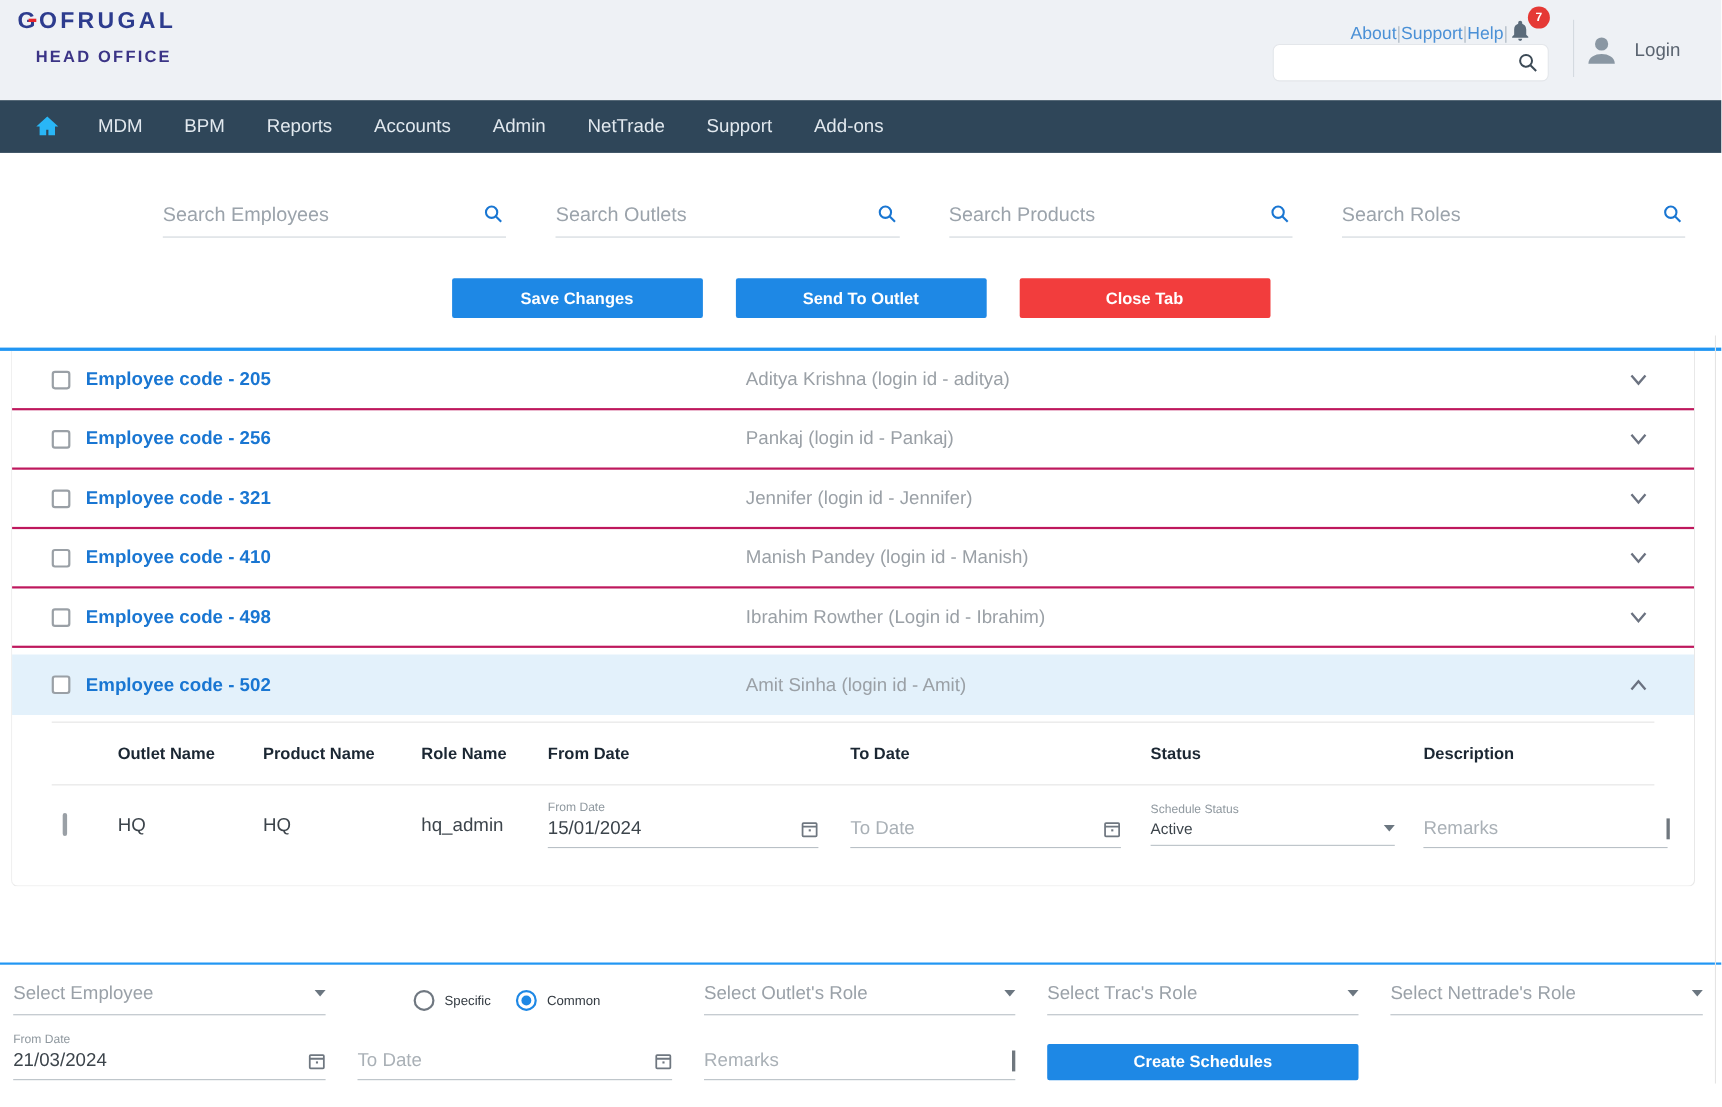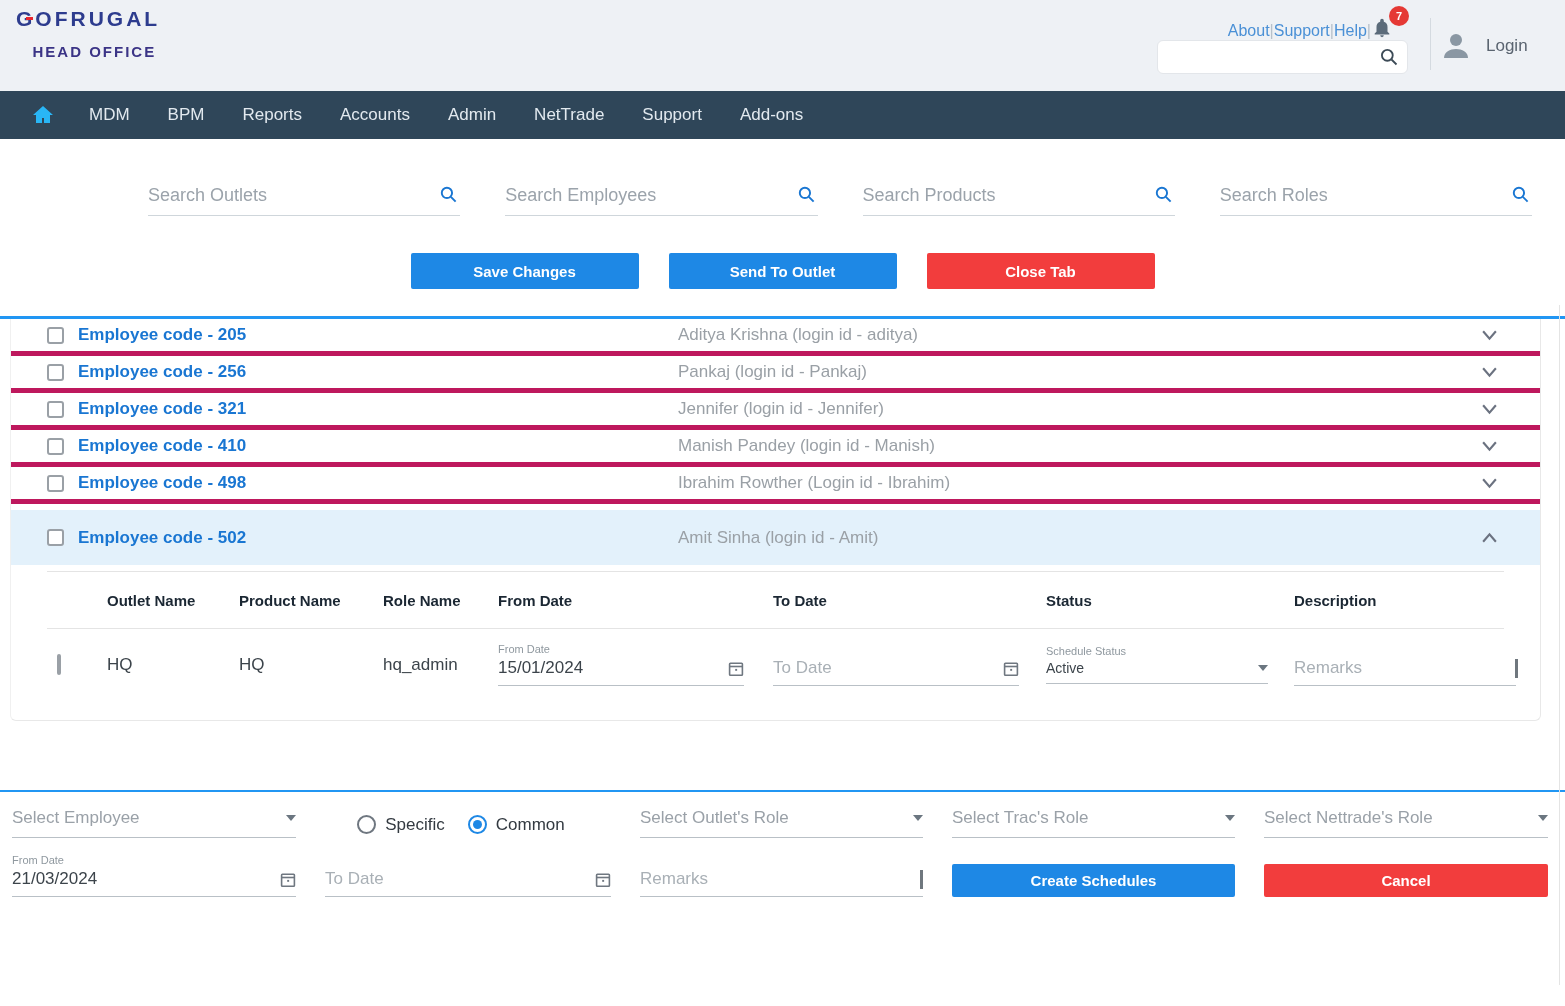--- a/index.html
+++ b/index.html
@@ -43,21 +43,21 @@
   
   .action-row { display:flex; justify-content:center; gap:30px; margin-top:37px; }
   .btn { height:36px; width:228px; border:none; color:#fff; font-size:15px; font-weight:bold; border-radius:2px; cursor:pointer; }
   .btn-blue { background:#1e88e5; }
   .btn-red { background:#f23d3d; }
 
   .blue-rule { height:3px; background:#2196f3; margin-top:27px; }
 
   
   .list-card { margin:0 24px 0 10px; background:#fff; border-left:1px solid #f0f0f0; border-right:1px solid #e8e8e8; border-bottom:1px solid #e8e8e8; border-radius:0 0 6px 6px; padding-bottom:10px; }
-  .emp-row { position:relative; height:37px; display:flex; align-items:center; border-bottom:5px solid #be185d; cursor:pointer; }
+  .emp-row { position:relative; height:54px; display:flex; align-items:center; border-bottom:2px solid #be185d; cursor:pointer; }
   .emp-row.expanded { background:#e3f1fb; height:55px; margin-top:6px; border-bottom:none; }
   .cbx { width:17px; height:17px; border:2px solid #9aa0a6; border-radius:3px; background:#fff; margin-left:36px; flex:none; cursor:pointer; }
   .emp-code { margin-left:14px; font-size:17px; font-weight:bold; color:#1976d2; }
   .emp-name { position:absolute; left:667px; font-size:17px; color:#9aa0a6; }
   .chev { position:absolute; right:42px; display:flex; cursor:pointer; }
 
   
   .sched { padding:0 36px; }
   .sched-grid { display:grid; grid-template-columns:60px 132px 144px 115px 275px 273px 248px 1fr; align-items:center; }
   .sched-head { border-top:1px solid #e4e4e4; border-bottom:1px solid #e4e4e4; height:58px; margin-top:6px; }
@@ -78,21 +78,21 @@
   .bottom-rule { height:2px; background:#2196f3; margin-top:69px; }
   .panel { padding:16px 17px 0 12px; }
   .panel-grid { display:grid; grid-template-columns:284px 1fr 283px 283px 284px; column-gap:29px; }
   .panel-grid + .panel-grid { margin-top:16px; }
   .sel-field { border-bottom:1px solid #b9c0c6; padding-bottom:9px; display:flex; align-items:center; }
   .sel-field .ph { flex:1; font-size:17px; color:#9aa1a8; }
   .radio-group { display:flex; align-items:center; justify-content:center; gap:9px; padding-top:3px; }
   .radio { width:19px; height:19px; border-radius:50%; border:2px solid #6f7780; background:#fff; flex:none; cursor:pointer; }
   .radio.on { border-color:#1e88e5; position:relative; }
   .radio.on::after { content:''; position:absolute; left:3px; top:3px; width:9px; height:9px; border-radius:50%; background:#1e88e5; }
-  .radio-label { font-size:17px; color:#333a41; margin-right:14px; }
+  .radio-label { font-size:12px; color:#333a41; margin-right:14px; }
   .panel .btn { width:100%; height:33px; align-self:end; }
   .cell-end { align-self:end; }
 
   .scroll-hint { position:absolute; right:5px; top:305px; width:1px; height:680px; background:#e4e4e4; }
   svg { display:block; }
 </style>
 </head>
 <body>
 
 <div class="topbar">
@@ -150,30 +150,30 @@
   <span class="nav-item">Reports</span>
   <span class="nav-item">Accounts</span>
   <span class="nav-item">Admin</span>
   <span class="nav-item">NetTrade</span>
   <span class="nav-item">Support</span>
   <span class="nav-item">Add-ons</span>
 </div>
 
 <div class="search-row">
   <div class="u-field">
-    <input type="text" placeholder="Search Outlets" style="">
+    <input type="text" placeholder="Search Employees" style="">
     <span class="mag">
         <svg width="19" height="19" viewBox="0 0 24 24" fill="none" stroke="#1976d2" stroke-width="2.4">
           <circle cx="10" cy="10" r="6.5"></circle>
           <line x1="15" y1="15" x2="21" y2="21"></line>
         </svg>
       </span>
   </div>
   <div class="u-field">
-    <input type="text" placeholder="Search Employees" style="">
+    <input type="text" placeholder="Search Outlets" style="">
     <span class="mag">
         <svg width="19" height="19" viewBox="0 0 24 24" fill="none" stroke="#1976d2" stroke-width="2.4">
           <circle cx="10" cy="10" r="6.5"></circle>
           <line x1="15" y1="15" x2="21" y2="21"></line>
         </svg>
       </span>
   </div>
   <div class="u-field">
     <input type="text" placeholder="Search Products" style="">
     <span class="mag">
@@ -396,17 +396,16 @@
     </div>
 
     <div class="cell-end">
       <div class="fline">
         <input type="text" placeholder="Remarks" style="">
         <span class="txt-handle"></span>
       </div>
     </div>
 
     <button class="btn btn-blue">Create Schedules</button>
-    <button class="btn btn-red">Cancel</button>
   </div>
 </div>
 
 <div class="scroll-hint"></div>
 
 </body></html>

